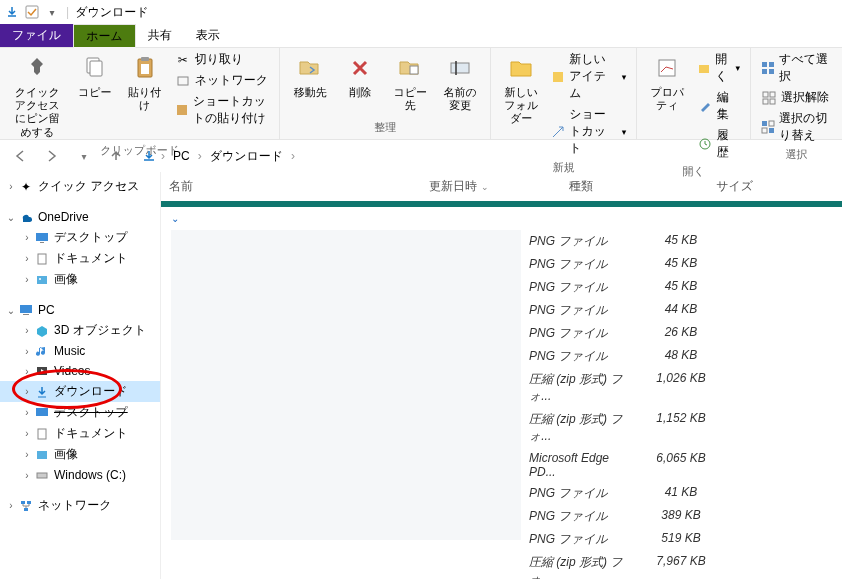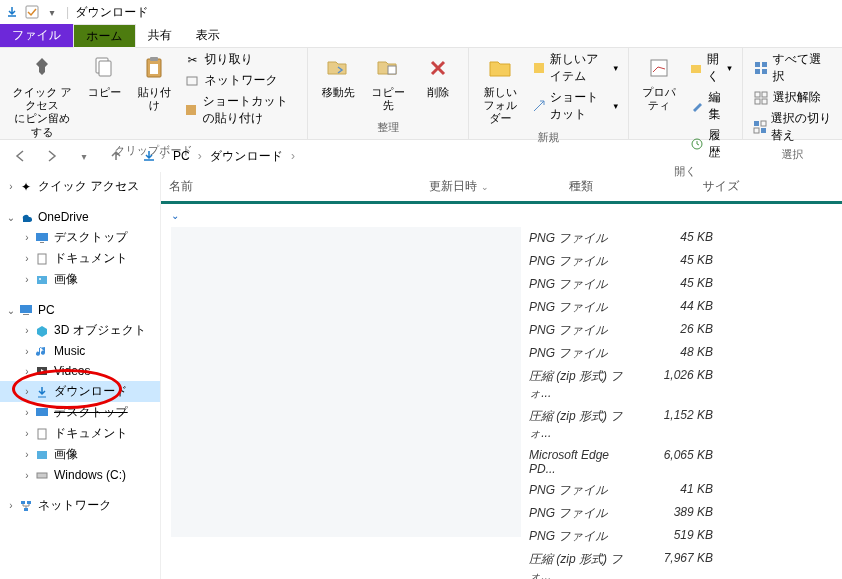--- a/index.html
+++ b/index.html
@@ -6,21 +6,21 @@
     body { width: 842px; height: 579px; background: #fff; overflow: hidden; }
     
     
     .titlebar { height: 24px; display: flex; align-items: center; padding: 0 4px; gap: 4px; }
     .titlebar .icon-sm { width: 16px; height: 16px; display: inline-flex; align-items: center; justify-content: center; }
     .titlebar .divider { color: #ccc; margin: 0 2px; }
     
     
     .tabbar { height: 24px; display: flex; align-items: stretch; border-bottom: 1px solid #e5e5e5; }
     .tabbar .tab { padding: 4px 12px; display: flex; align-items: center; cursor: pointer; }
-    .tabbar .tab.file { background: #6d28d9; color: #fff; }
+    .tabbar .tab.file { background: #4c1d95; color: #fff; }
     .tabbar .tab.active { background: #4d7c0f; border-top: 1px solid #e5e5e5; border-left: 1px solid #e5e5e5; border-right: 1px solid #e5e5e5; border-bottom: 1px solid #f7f7f7; margin-bottom: -1px; }
     
     
     .ribbon { background: #f7f7f7; height: 92px; display: flex; border-bottom: 1px solid #e5e5e5; }
     .ribbon-group { display: flex; flex-direction: column; padding: 2px 6px; border-right: 1px solid #e5e5e5; }
     .ribbon-group-content { display: flex; flex: 1; gap: 2px; align-items: flex-start; }
     .ribbon-group-label { text-align: center; color: #666; font-size: 11px; padding: 2px 0; }
     .ribbon-btn { display: flex; flex-direction: column; align-items: center; padding: 2px 4px; cursor: pointer; min-width: 48px; }
     .ribbon-btn .icon-lg { width: 32px; height: 32px; display: flex; align-items: center; justify-content: center; }
     .ribbon-btn .lbl { text-align: center; line-height: 1.2; font-size: 11px; margin-top: 2px; }
@@ -43,35 +43,35 @@
     .tree-item { display: flex; align-items: center; padding: 2px 4px; cursor: pointer; position: relative; }
     .tree-item.indent0 { padding-left: 4px; }
     .tree-item.indent1 { padding-left: 20px; }
     .tree-item .expander { width: 14px; height: 14px; display: flex; align-items: center; justify-content: center; color: #666; font-size: 10px; }
     .tree-item .ticon { width: 16px; height: 16px; display: flex; align-items: center; justify-content: center; margin-right: 4px; }
     .tree-item.selected { background: #cce8ff; }
     .red-circle { position: absolute; border: 3px solid #e60000; border-radius: 50%; width: 110px; height: 40px; left: 12px; top: -12px; pointer-events: none; z-index: 10; }
     
     
     .filelist { flex: 1; display: flex; flex-direction: column; border-left: 1px solid #eee; }
-    .cols { display: flex; border-bottom: 3px solid #0f766e; }
+    .cols { display: flex; border-bottom: 6px solid #0f766e; }
     .col { padding: 6px 8px; color: #555; font-size: 12px; cursor: pointer; }
     .col.name { width: 260px; }
     .col.date { width: 140px; display: flex; align-items: center; gap: 4px; }
     .col.type { width: 120px; font-family: Liberation Mono, monospace; }
     .col.size { width: 80px; text-align: right; }
     
     .group-header { padding: 6px 10px; color: #1565c0; font-size: 12px; display: flex; align-items: center; gap: 4px; }
     .group-header .chev { color: #1565c0; font-size: 10px; }
     
     .files-body { flex: 1; overflow: auto; padding-left: 10px; }
     .file-row { display: flex; padding: 2px 0; }
     .cell { padding: 1px 8px; font-size: 12px; color: #333; font-style: italic; }
     .cell.type { width: 120px; }
-    .cell.size { width: 80px; text-align: right; }
+    .cell.size { width: 80px; text-align: center; }
     
     .thumb-placeholder { width: 350px; height: 310px; background: #f5f7f9; margin: 0 0 8px 0; }
     .files-flex { display: flex; }
     .files-right { flex: 1; }
     
     
     svg { display: block; }
   </style>
 </head>
 <body>
@@ -166,33 +166,43 @@
             <svg width="28" height="28" viewBox="0 0 28 28">
               <path d="M4 8h8l2 2h8v10H4z" fill="#e8cc88" stroke="#c9a855"></path>
               <path d="M14 13l4 3-4 3" fill="none" stroke="#5a8fc9" stroke-width="1.5"></path>
             </svg>
           </span>
         <span class="lbl">移動先</span>
       </div>
       <div class="ribbon-btn">
         <span class="icon-lg">
             <svg width="28" height="28" viewBox="0 0 28 28">
+              <path d="M8 8l12 12M20 8L8 20" stroke="#c94444" stroke-width="3"></path>
+            </svg>
+          </span>
+        <span class="lbl">削除</span>
+      </div>
+      <div class="ribbon-btn">
+        <span class="icon-lg">
+            <svg width="28" height="28" viewBox="0 0 28 28">
               <path d="M4 8h8l2 2h8v10H4z" fill="#e8cc88" stroke="#c9a855"></path>
               <rect x="14" y="12" width="8" height="8" fill="#fff" stroke="#888"></rect>
             </svg>
           </span>
         <span class="lbl">コピー先</span>
       </div>
       <div class="ribbon-btn">
         <span class="icon-lg">
             <svg width="28" height="28" viewBox="0 0 28 28">
-              <path d="M8 8l12 12M20 8L8 20" stroke="#c94444" stroke-width="3"></path>
-            </svg>
-          </span>
-        <span class="lbl">削除</span>
+              <rect x="5" y="9" width="18" height="10" fill="#dfe8f0" stroke="#888"></rect>
+              <path d="M10 7v14" stroke="#333" stroke-width="1.5"></path>
+            </svg>
+          </span>
+        <span class="lbl" style="white-space:pre-line">名前の
+変更</span>
       </div>
     </div>
     <div class="ribbon-group-label">整理</div>
   </div>
 
   <div class="ribbon-group">
     <div class="ribbon-group-content">
       <div class="ribbon-btn">
         <span class="icon-lg">
             <svg width="28" height="28" viewBox="0 0 28 28">
@@ -492,21 +502,21 @@
   </div>
 
   <div class="filelist">
     <div class="cols">
       <div class="col name">名前</div>
       <div class="col date">
           <span>更新日時</span>
           <span style="font-size:9px;color:#888">⌄</span>
         </div>
       <div class="col type">種類</div>
-      <div class="col size" style="text-align:center">サイズ</div>
+      <div class="col size" style="text-align:right">サイズ</div>
     </div>
     <div class="group-header">
       <span class="chev">⌄</span>
     </div>
     <div class="files-body">
       <div class="files-flex">
         <div class="thumb-placeholder"></div>
         <div class="files-right" id="files-right">
             <div class="file-row">
               <div class="cell type">PNG ファイル</div>

